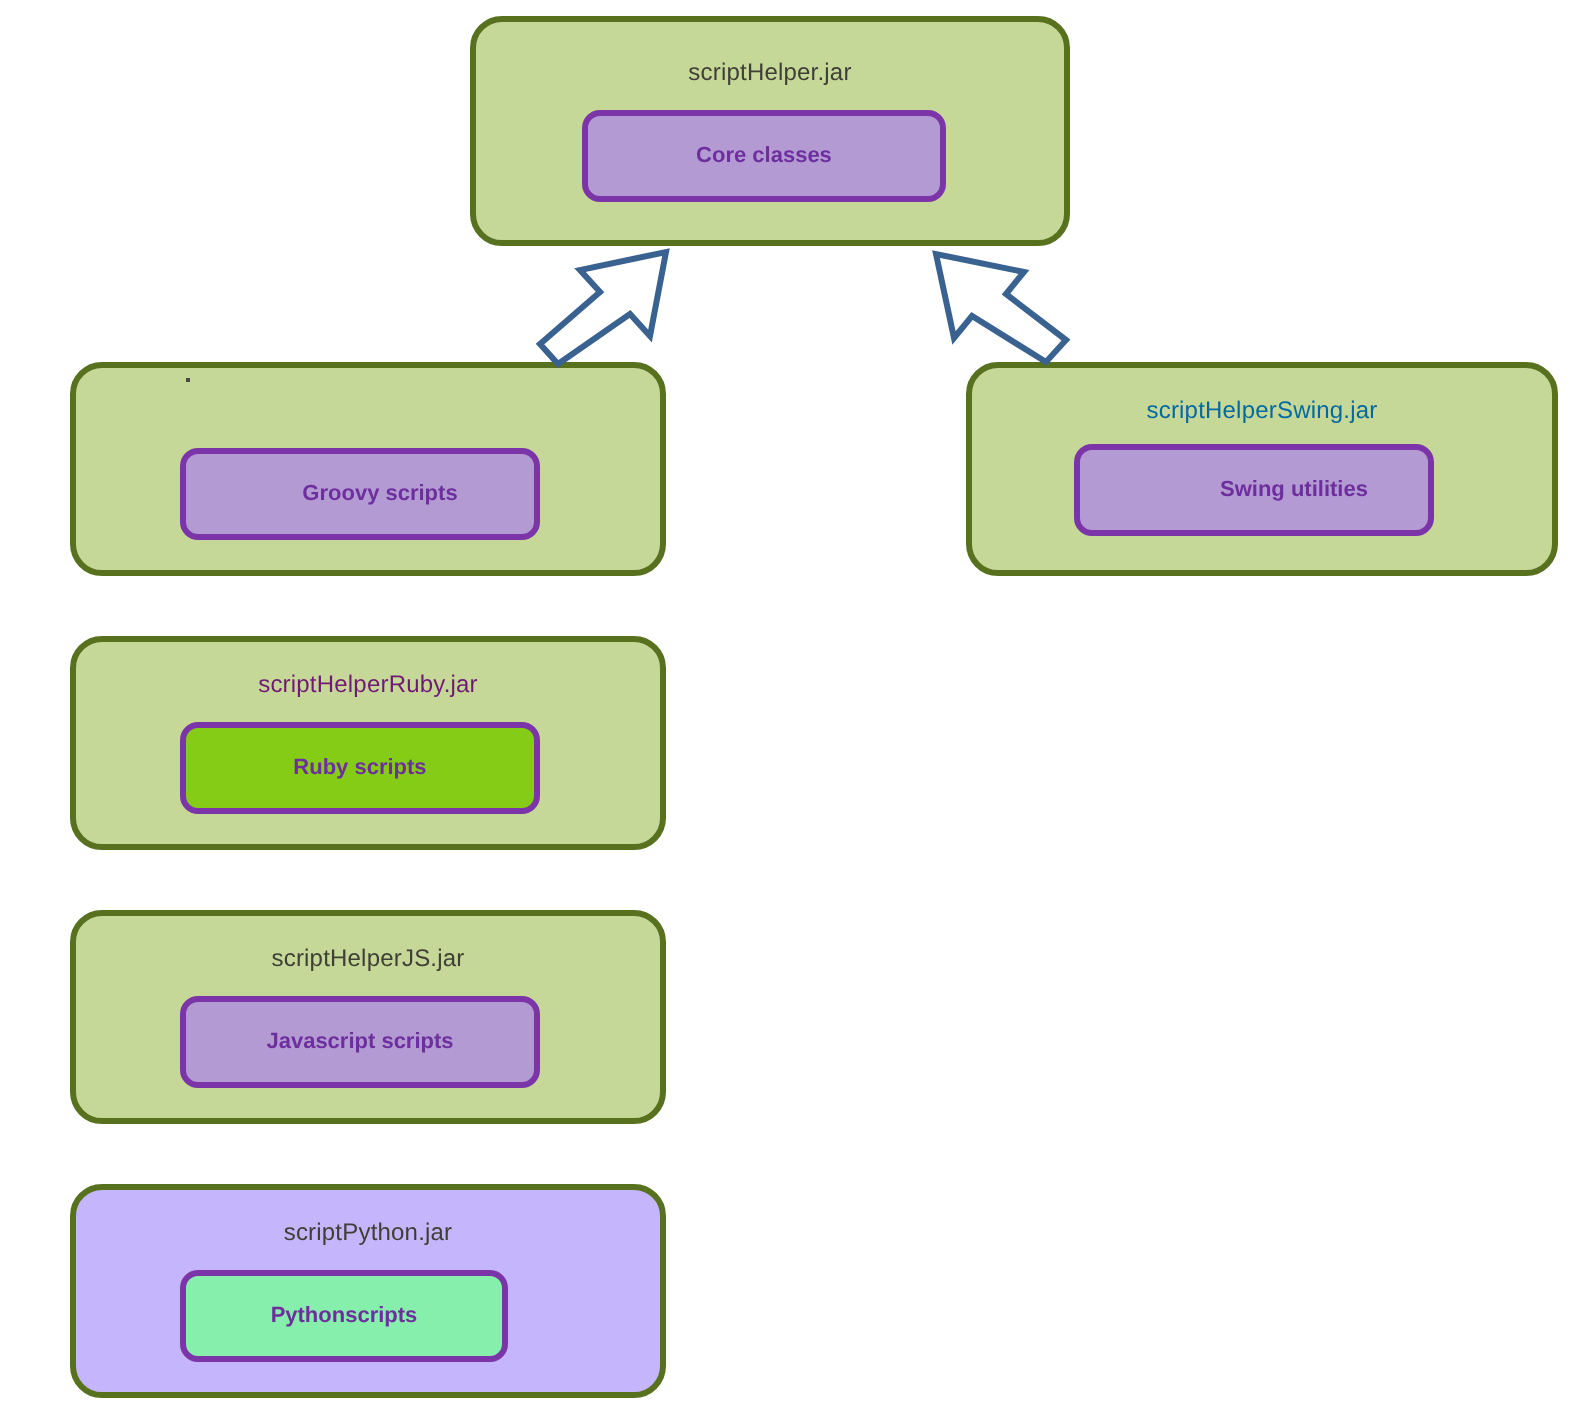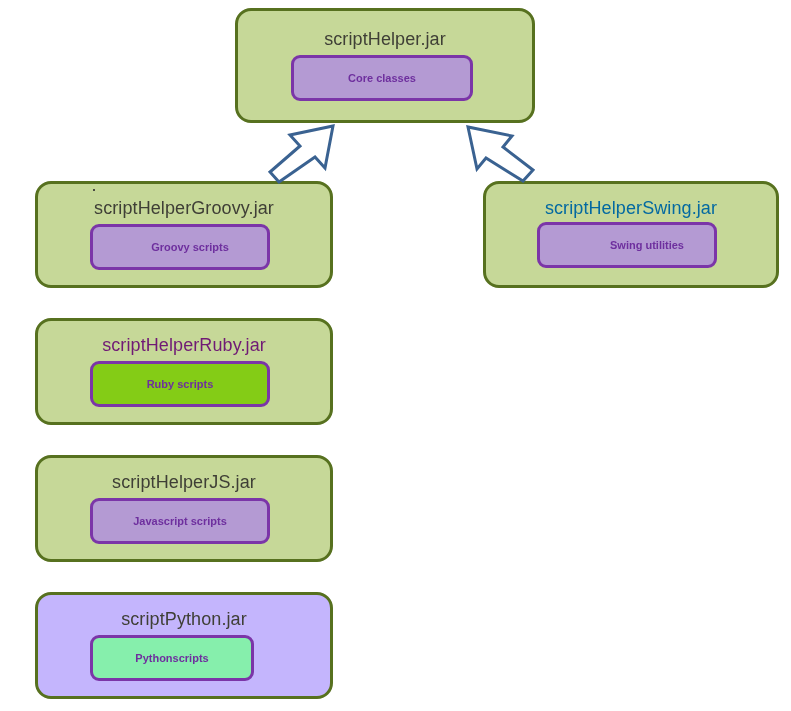--- a/index.html
+++ b/index.html
@@ -23,21 +23,21 @@
     background: #c6d898;
     border: 3px solid #57711f;
     border-radius: 16px;
   }
   .jar-title {
     position: absolute;
     left: 0;
     right: 0;
     text-align: center;
     color: #3f3f36;
-    font-size: 18px;
+    font-size: 12px;
     letter-spacing: 0.1px;
     white-space: nowrap;
   }
   .inner-box {
     position: absolute;
     box-sizing: border-box;
     background: #b49ad3;
     border: 3px solid #7b35a8;
     border-radius: 9px;
     display: flex;
@@ -70,21 +70,20 @@
 
 <div id="canvas">
   <div id="boxes">
       <div class="jar-box" style="left: 235px; top: 8px; width: 300px; height: 115px; background: rgb(198, 216, 152); border-color: rgb(87, 113, 31);">
         <div class="jar-title" style="color: rgb(63, 63, 54); top: 18px;">scriptHelper.jar</div>
       </div>
       <div class="inner-box" style="left: 291px; top: 55px; width: 182px; height: 46px; background: rgb(180, 154, 211); border-color: rgb(123, 53, 168);">
         <span class="inner-label" style="color: rgb(110, 47, 158);">Core classes</span>
       </div>
       <div class="jar-box" style="left: 35px; top: 181px; width: 298px; height: 107px; background: rgb(198, 216, 152); border-color: rgb(87, 113, 31);">
-        <div class="jar-title" style="color: rgb(63, 63, 54); top: 14px;">scriptHelperGroovy.jar</div>
         <div class="speck" style="left: 55px; top: 5px;"></div>
       </div>
       <div class="inner-box" style="left: 90px; top: 224px; width: 180px; height: 46px; background: rgb(180, 154, 211); border-color: rgb(123, 53, 168); padding-left: 20px;">
         <span class="inner-label" style="color: rgb(110, 47, 158);">Groovy scripts</span>
       </div>
       <div class="jar-box" style="left: 35px; top: 318px; width: 298px; height: 107px; background: rgb(198, 216, 152); border-color: rgb(87, 113, 31);">
         <div class="jar-title" style="color: #701a75; top: 14px;">scriptHelperRuby.jar</div>
       </div>
       <div class="inner-box" style="left: 90px; top: 361px; width: 180px; height: 46px; background: #84cc16; border-color: rgb(123, 53, 168);">
         <span class="inner-label" style="color: rgb(110, 47, 158);">Ruby scripts</span>

